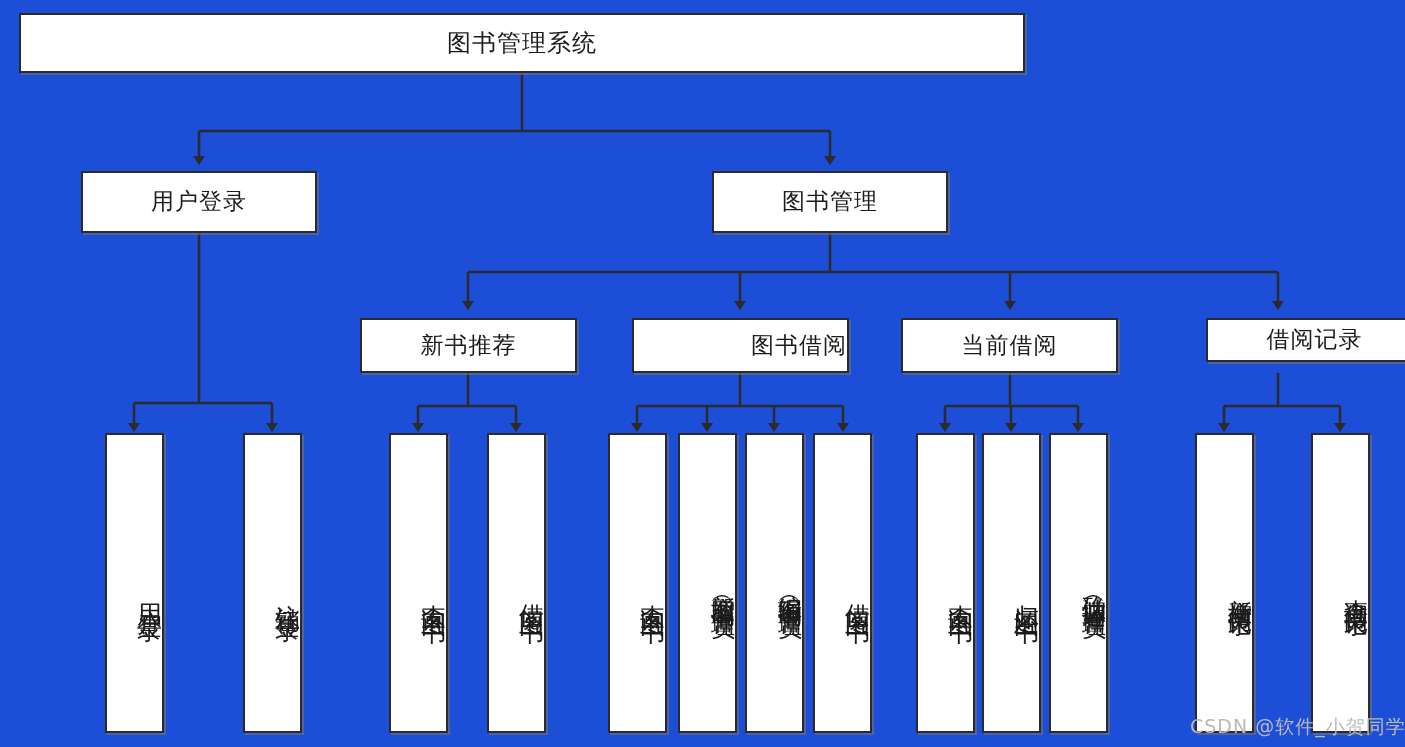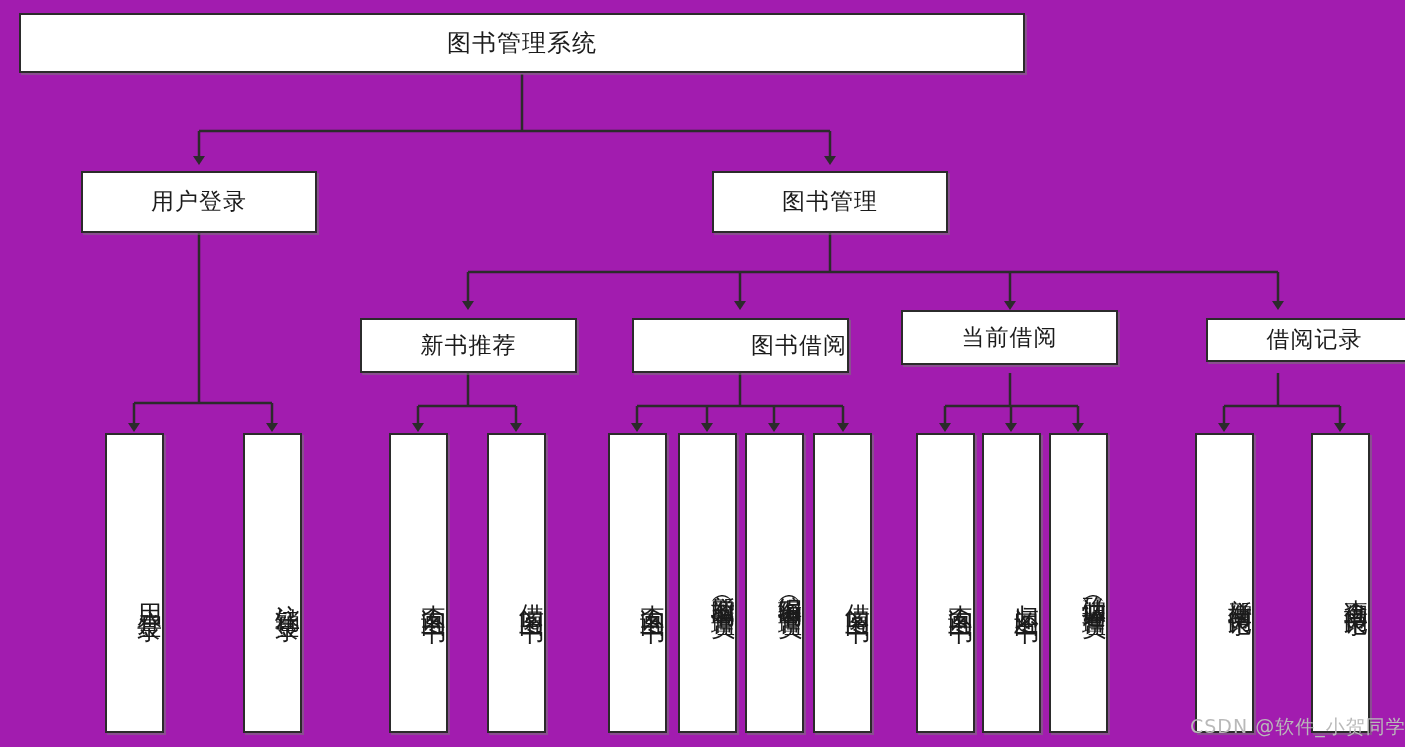--- a/index.html
+++ b/index.html
@@ -8,21 +8,21 @@
     padding: 0;
     background: #ffffff;
   }
   body {
     font-family: "DejaVu Sans", "Liberation Sans", sans-serif;
   }
   #diagram-root {
     position: relative;
     width: 1405px;
     height: 747px;
-    background: #a21caf;
+    background: #1d4ed8;
     overflow: hidden;
   }
   #edge-layer {
     position: absolute;
     left: 0;
     top: 0;
     width: 1405px;
     height: 747px;
     pointer-events: none;
   }
@@ -138,21 +138,21 @@
   <div class="node horizontal" style="left:360px; top:318px; width:217px; height:55px;">
     <span>新书推荐</span>
   </div>
 
   <div class="node horizontal" style="left:712px; top:171px; width:236px; height:62px;">
     <span>图书管理</span>
   </div>
   <div class="node horizontal" style="left:632px; top:318px; width:217px; height:55px;justify-content:flex-end;">
     <span>图书借阅</span>
   </div>
-  <div class="node horizontal" style="left:901px; top:310px; width:217px; height:55px;">
+  <div class="node horizontal" style="left:901px; top:318px; width:217px; height:55px;">
     <span>当前借阅</span>
   </div>
   <div class="node horizontal" style="left:1206px; top:318px; width:217px; height:44px;">
     <span>借阅记录</span>
   </div>
 
   <div class="node vertical" style="left:105px; top:433px; width:59px; height:300px;">
     <span>用户登录</span>
   </div>
   <div class="node vertical" style="left:243px; top:433px; width:59px; height:300px;">

